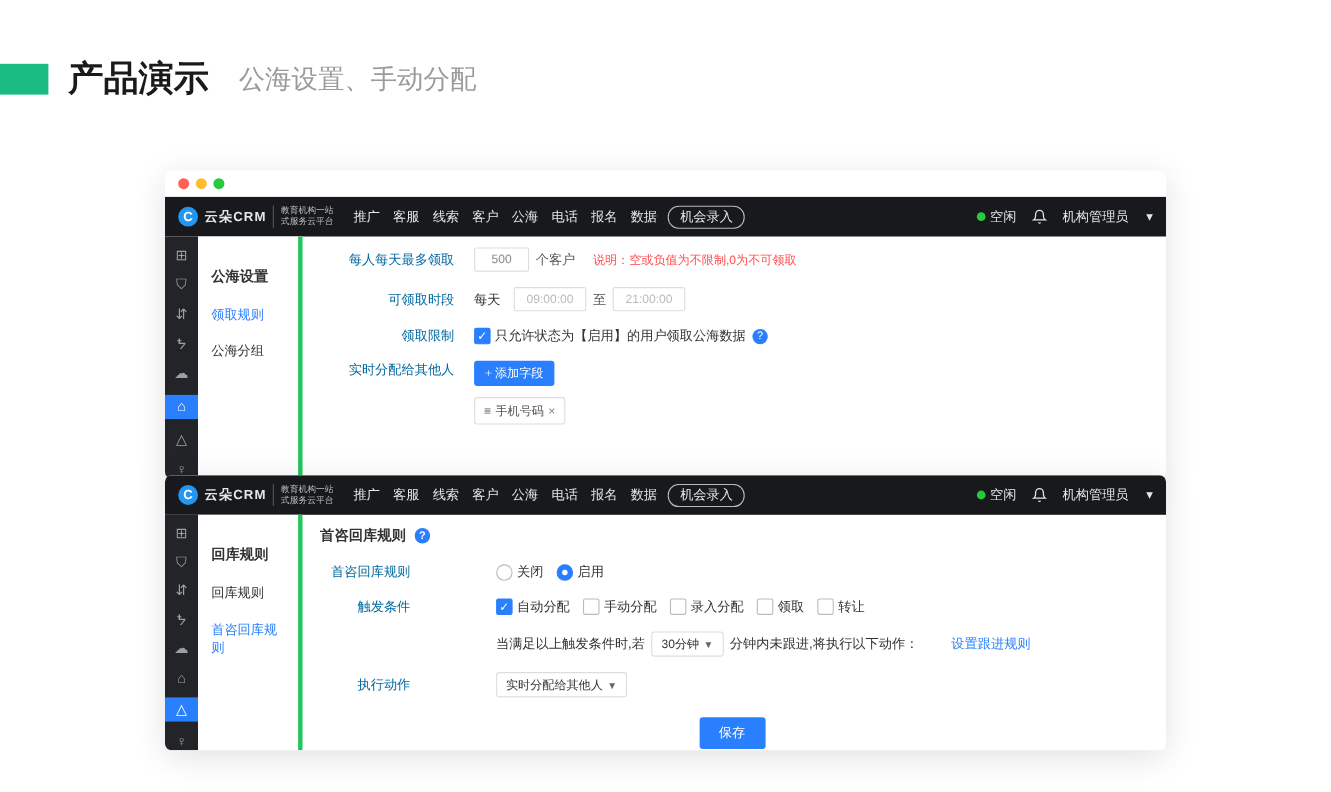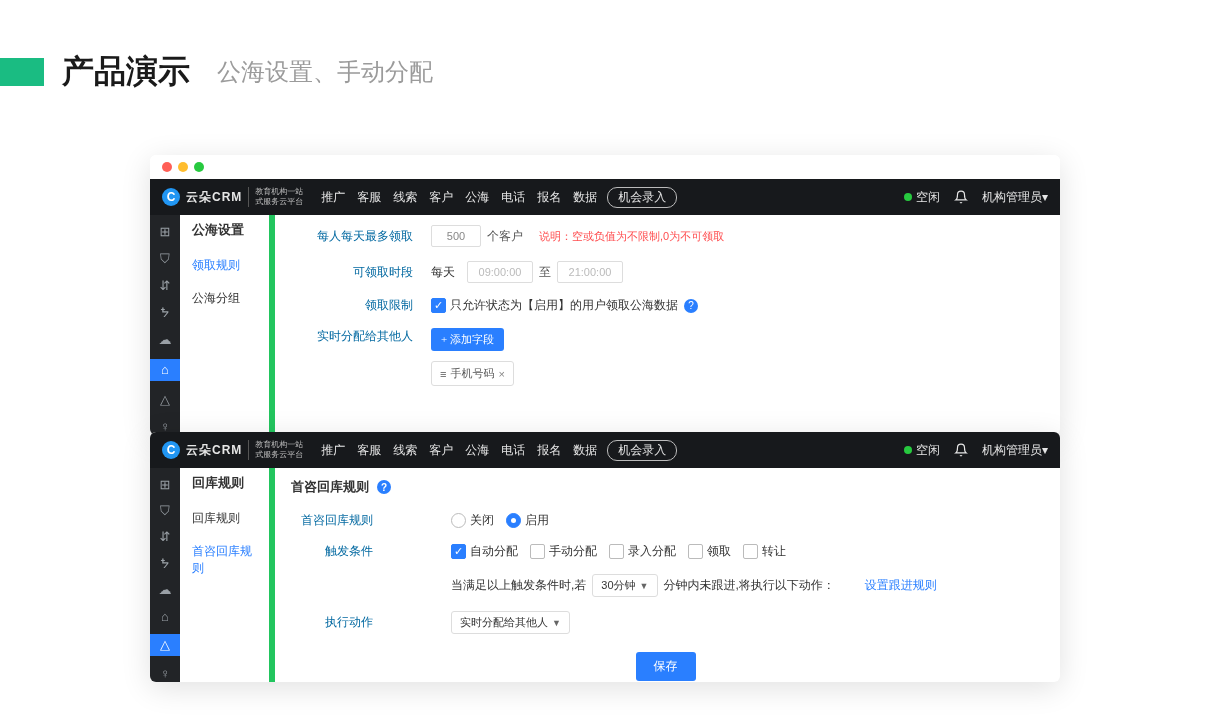--- a/index.html
+++ b/index.html
@@ -29,31 +29,31 @@
   .logo { display:flex; align-items:center; gap:6px; margin-right: 8px; }
   .logo-mark { width:18px; height:18px; border-radius:50%; background:#2196f3; display:flex; align-items:center; justify-content:center; color:#fff; font-size:12px; font-weight:700; }
   .logo-text { font-weight:700; letter-spacing:1px; }
   .logo-sub { font-size:8px; color:#bdbdbd; border-left:1px solid #555; padding-left:6px; line-height:1.2; }
   .nav { display:flex; gap:12px; margin-left:10px; }
   .nav a { color:#e6e6e6; text-decoration:none; cursor:pointer; }
   .pill { border:1px solid #bbb; border-radius:10px; padding:1px 10px; margin-left:10px; cursor:pointer; }
   .spacer { flex:1; }
   .status-dot { width:8px; height:8px; border-radius:50%; background:#27c93f; margin-right:4px; }
   .bell { margin:0 14px; color:#e6e6e6; }
-  .user { display:flex; align-items:center; gap:0; cursor:pointer; }
+  .user { display:flex; align-items:center; gap:16px; cursor:pointer; }
 
   .body-row { display:flex; height: calc(100% - 60px); }
   .shot-a .body-row { height: calc(100% - 60px); }
   .shot-b .body-row { height: calc(100% - 36px); }
 
   .iconrail { width:30px; background:#222427; display:flex; flex-direction:column; align-items:center; padding-top:8px; gap:10px; }
   .rail-ic { width:20px; height:20px; display:flex; align-items:center; justify-content:center; color:#9aa0a6; cursor:pointer; font-size:13px; }
   .rail-ic.active { background:#2a7fff; color:#fff; width:30px; height:26px; }
 
-  .sidebar { width:95px; background:#fff; border-right:6px solid #22c55e; padding-top:0; }
+  .sidebar { width:95px; background:#fff; border-right:4px solid #22c55e; padding-top:21px; }
   .sb-head { font-size:13px; font-weight:600; color:#333; padding:6px 12px 10px; }
   .sb-item { font-size:12px; color:#333; padding:8px 12px; cursor:pointer; }
   .sb-item.active { color:#2a7fff; }
 
   .content { flex:1; padding:10px 20px 0 16px; font-size:12px; color:#333; }
   .content-title { font-size:13px; font-weight:600; margin-bottom:16px; display:flex; align-items:center; gap:8px; }
   .help { width:14px; height:14px; border-radius:50%; background:#2a7fff; color:#fff; font-size:10px; display:inline-flex; align-items:center; justify-content:center; }
 
   .form-row { display:flex; align-items:center; margin-bottom:14px; }
   .form-label { width:140px; text-align:right; color:#0369a1; padding-right:18px; }

